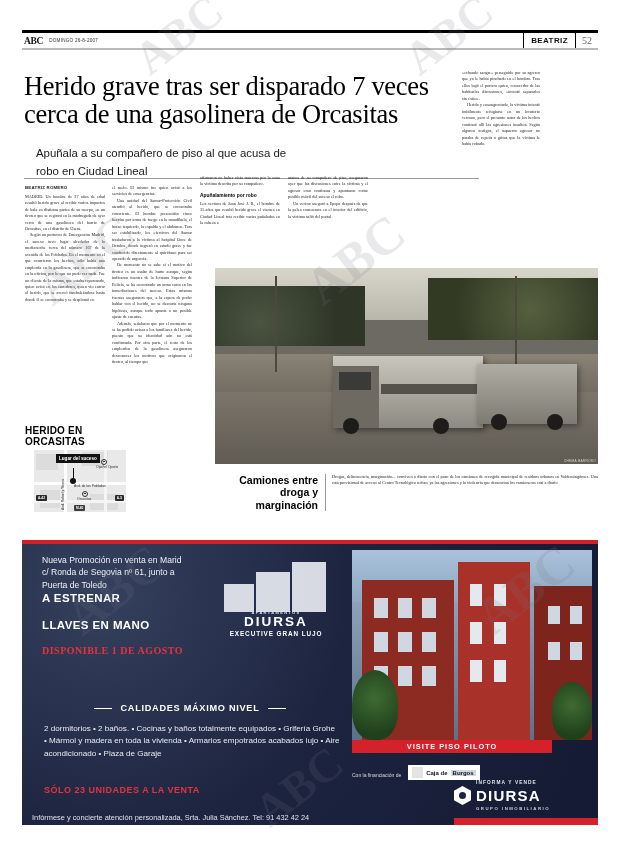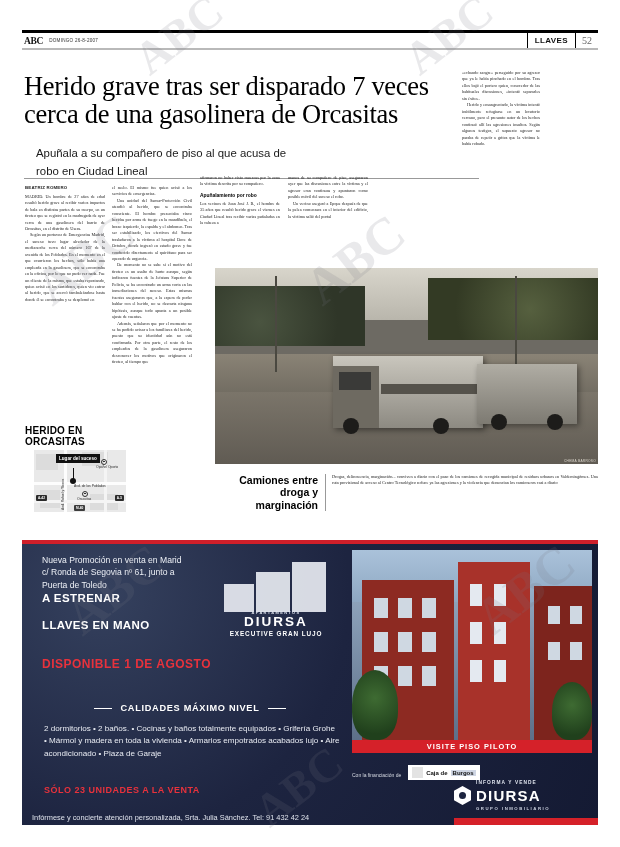--- a/index.html
+++ b/index.html
@@ -177,22 +177,22 @@
   .ad-txt{position:absolute;left:20px;top:14px;width:290px;}
   .ad-l1{
     font-family:Liberation Sans, sans-serif;font-size:8.6px;line-height:1.45;
     color:#eef1f7;
   }
   .ad-l2{
     font-family:"Liberation Sans",sans-serif;font-weight:700;font-size:11.5px;
     line-height:1.28;letter-spacing:0.4px;margin-top:12px;color:#fff;
   }
   .ad-l3{
-    font-family:Liberation Sans, sans-serif;font-weight:700;font-size:12px;
-    letter-spacing:0.5px;color:#e7323c;margin-top:24px;
+    font-family:Liberation Serif, serif;font-weight:700;font-size:10px;
+    letter-spacing:0.5px;color:#e7323c;margin-top:12px;
   }
   .ad-calid{
     position:absolute;left:22px;top:163px;width:292px;text-align:center;
     font-family:"Liberation Sans",sans-serif;font-weight:700;font-size:9.2px;
     letter-spacing:0.7px;color:#fff;
   }
   .ad-calid .dash{display:inline-block;width:18px;height:1.6px;background:#fff;vertical-align:middle;margin:0 9px;}
   .ad-feat{
     position:absolute;left:22px;top:183px;width:296px;
     font-family:"Liberation Sans",sans-serif;font-size:8.1px;line-height:1.52;color:#e8ebf2;
@@ -231,21 +231,21 @@
 
   .ad-photo{
     position:absolute;left:330px;top:10px;width:240px;height:190px;overflow:hidden;
     background:linear-gradient(#9fb4cc,#5d7089);
   }
   .ap-sky{position:absolute;left:0;top:0;right:0;height:52px;background:linear-gradient(#aac2da,#8ea7c2);}
   .ap-bld{position:absolute;background:#8d2a22;}
   .ap-win{position:absolute;background:#cfd8e2;}
   .ap-tree{position:absolute;bottom:0;background:radial-gradient(circle at 50% 40%,#3e6b32,#20401c 75%);border-radius:50% 50% 40% 40%;}
   .ad-visite{
-    position:absolute;left:330px;top:200px;width:240px;height:13px;
+    position:absolute;left:330px;top:200px;width:200px;height:13px;
     background:#d52129;color:#fff;text-align:center;
     font-family:"Liberation Sans",sans-serif;font-weight:700;font-size:7.4px;
     letter-spacing:1px;line-height:13px;
   }
   .fin-wrap{position:absolute;left:330px;top:225px;display:flex;align-items:flex-end;gap:7px;}
   .fin-lbl{font-family:"Liberation Sans",sans-serif;font-size:5px;color:#d7dbe4;padding-bottom:2px;}
   .cajabox{
     background:#fff;color:#111;padding:2px 4px;
     font-family:"Liberation Sans",sans-serif;font-weight:700;font-size:6px;
     display:flex;align-items:center;gap:3px;
@@ -279,21 +279,21 @@
 
 <div class="page">
 
   <div class="masthead">
     <div class="mast-rule-top"></div>
     <div class="mast-row">
       <div class="mast-left">
         <span class="mast-abc">ABC</span>
         <span class="mast-date">DOMINGO 26-8-2007</span>
       </div>
-      <div class="mast-sec">LLAVES</div>
+      <div class="mast-sec">BEATRIZ</div>
       <div class="mast-pg">52</div>
     </div>
   </div>
 
   <div class="headline">
     <h1>Herido grave tras ser disparado 7 veces cerca de una gasolinera de Orcasitas</h1>
   </div>
   <div class="subhead">
     <p>Apuñala a su compañero de piso al que acusa de robo en Ciudad Lineal</p>
   </div>

